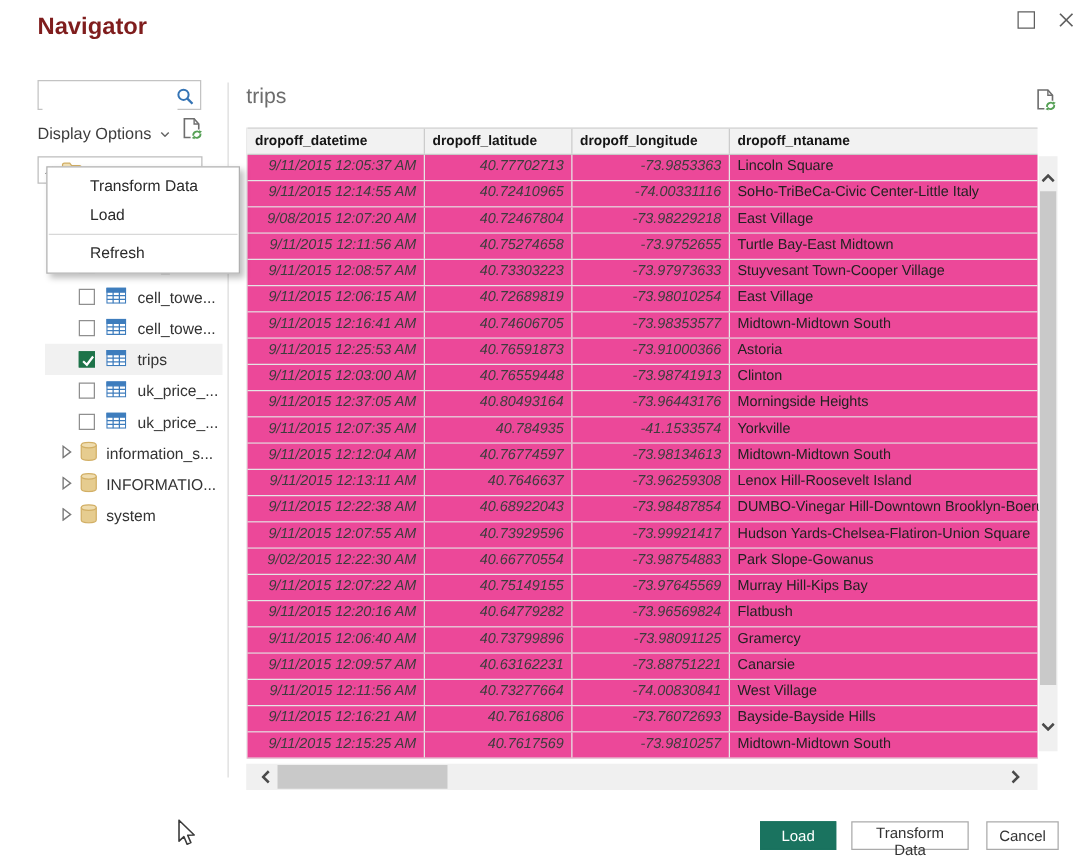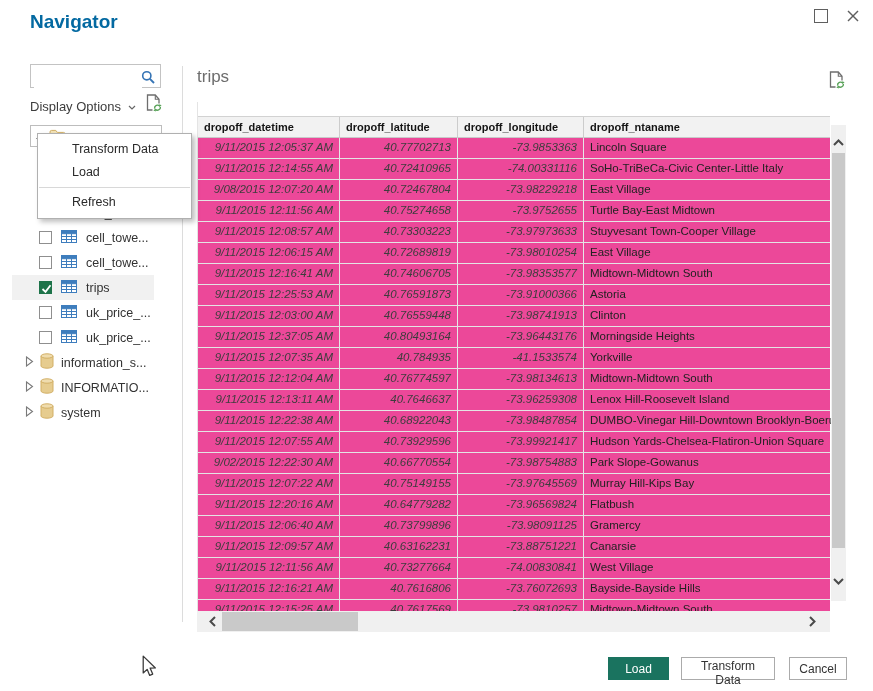--- a/index.html
+++ b/index.html
@@ -1,36 +1,36 @@
 <!DOCTYPE html>
 <html><head>
 <meta charset="utf-8">
 <style>
   html,body{margin:0;padding:0;}
   body{
     width:873px;height:691px;position:relative;overflow:hidden;background:#fff;
     font-family:"Liberation Sans","DejaVu Sans",sans-serif;color:#333;
   }
-  .dialog-title{position:absolute;left:30px;top:11px;font-size:19px;font-weight:700;color:#0369a1;}
+  .dialog-title{position:absolute;left:30px;top:11px;font-size:19px;font-weight:700;color:#7f1d1d;}
   .win-controls{position:absolute;top:9px;right:13px;display:flex;gap:18px;align-items:center;}
   .max-btn{width:12px;height:12px;border:1px solid #5f5f5f;background:#fff;cursor:default;}
   .close-btn{width:14px;height:14px;cursor:default;}
 
   
   .search-box{position:absolute;left:30px;top:64px;width:131px;height:24px;border:1px solid #c3c3c3;background:#fff;box-sizing:border-box;}
   .search-box input{border:none;outline:none;width:104px;height:20px;margin:1px 0 0 3px;font-size:12px;font-family:inherit;}
   .search-icon{position:absolute;right:5px;top:5px;}
   .display-row{position:absolute;left:30px;top:97px;height:18px;display:flex;align-items:center;font-size:13px;color:#3d3d3d;}
   .display-row .chev{margin-left:7px;margin-top:2px;}
   .sidebar-refresh{position:absolute;left:146px;top:94px;}
   .tree-root-box{position:absolute;left:30px;top:125px;width:132px;height:22px;border:1px solid #bdbdbd;display:flex;align-items:center;box-sizing:border-box;background:#fff;z-index:1;}
   .tree-root-box .exp{margin-left:3px;}
   .tree-root-box .foldr{margin-left:5px;margin-top:-2px;}
 
-  .tree{position:absolute;left:12px;top:200px;width:142px;z-index:0;}
+  .tree{position:absolute;left:36px;top:200px;width:142px;z-index:0;}
   .tree-item{height:25px;display:flex;align-items:center;font-size:12.5px;color:#333;cursor:default;}
   .tree-item.selected{background:#f1f1f1;}
   .tree-item.tbl{padding-left:27px;}
   .tree-item.db{padding-left:13px;}
   .cb{width:13px;height:13px;border:1px solid #8f8f8f;background:#fff;box-sizing:border-box;flex:none;}
   .cb.checked{background:#1D7349;border-color:#1D7349;}
   .tree-item .ticon{margin-left:9px;flex:none;}
   .tree-item .dicon{margin-left:6px;flex:none;}
   .tree-item .lbl{margin-left:9px;white-space:nowrap;}
   .tree-item.db .lbl{margin-left:7px;}
@@ -41,21 +41,21 @@
   .menu-item{height:23px;line-height:23px;padding-left:34px;font-size:12.5px;color:#2a2a2a;cursor:default;}
   .menu-sep{border-top:1px solid #d8d8d8;margin:3px 1px;}
 
   .v-divider{position:absolute;left:182px;top:66px;width:1px;height:556px;background:#dcdcdc;}
 
   
   .preview-title{position:absolute;left:197px;top:67px;font-size:17px;font-weight:400;color:#6d6d6d;}
   .preview-refresh{position:absolute;left:829px;top:71px;}
 
   .grid{position:absolute;left:197px;top:102px;width:633px;border-left:1px solid #e4e4e4;box-sizing:border-box;}
-  .thead{display:flex;height:22px;background:#f2f2f2;border-top:1px solid #d2d2d2;border-bottom:1px solid #c9c9c9;box-sizing:border-box;margin-top:14px;}
+  .thead{display:flex;height:22px;background:#f2f2f2;border-top:1px solid #d2d2d2;border-bottom:1px solid #c9c9c9;box-sizing:border-box;}
   .th{box-sizing:border-box;font-size:11px;font-weight:700;color:#141414;padding:4px 0 0 6px;border-right:1px solid #cccccc;
     overflow:hidden;white-space:nowrap;}
   .tr{display:flex;height:21px;border-bottom:1px solid #e4e4e4;box-sizing:border-box;background:#ec4899;}
   .td{box-sizing:border-box;font-size:11.5px;line-height:19px;border-right:1px solid #e6e6e6;overflow:hidden;white-space:nowrap;}
   .td.num{font-style:italic;color:#3d3d3d;text-align:right;padding-right:6px;}
   .td.txt{color:#222;padding-left:6px;}
   .th:nth-child(1),.td:nth-child(1){width:142px;flex:none;}
   .th:nth-child(2),.td:nth-child(2){width:118px;flex:none;}
   .th:nth-child(3),.td:nth-child(3){width:126px;flex:none;}
   .th:nth-child(4),.td:nth-child(4){width:247px;flex:none;border-right:none;}

